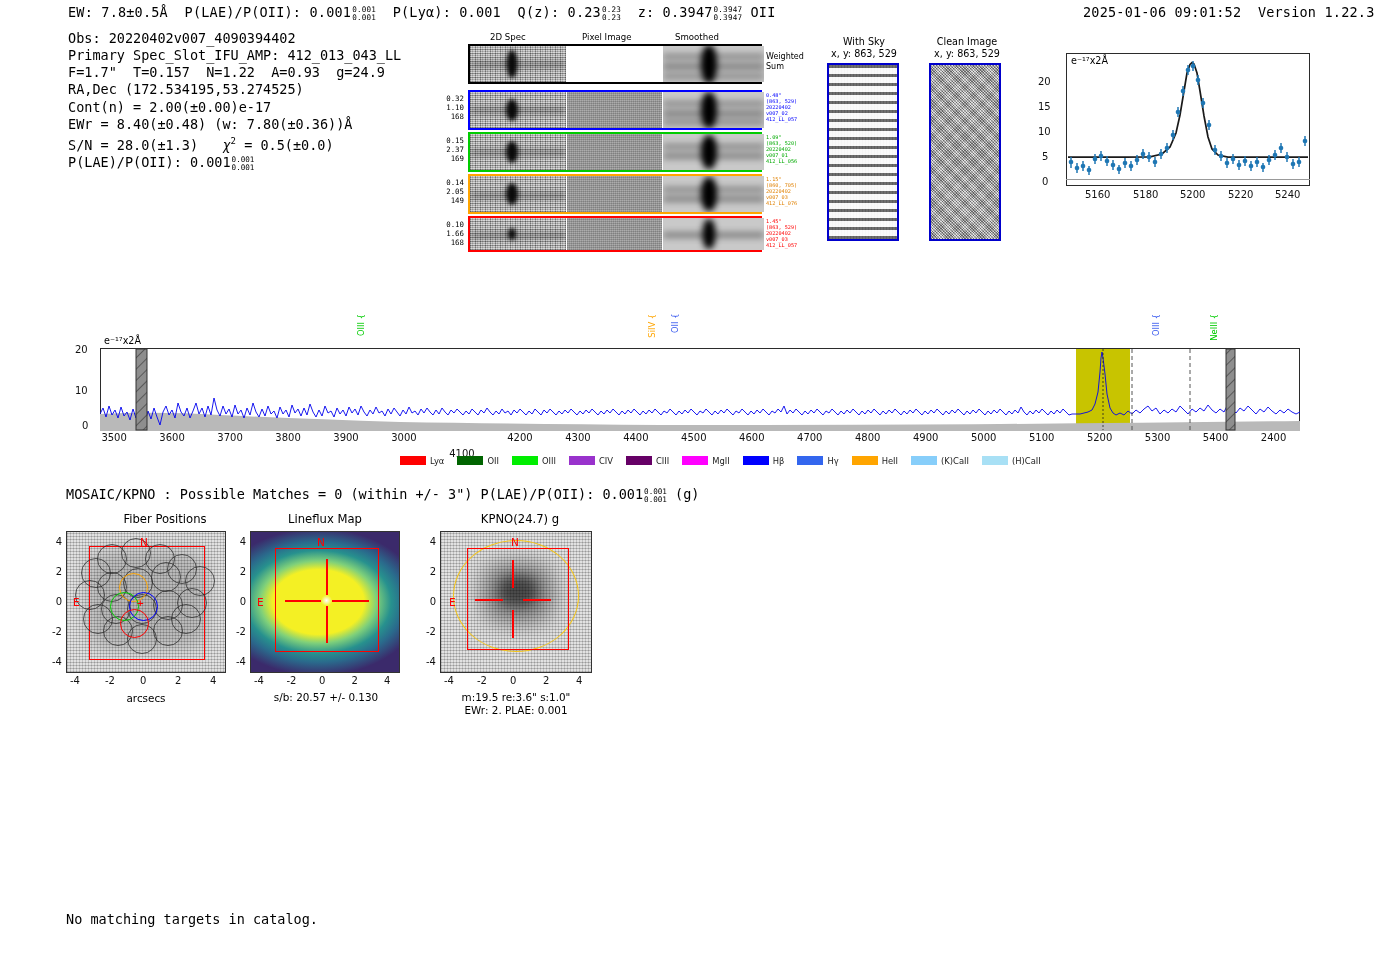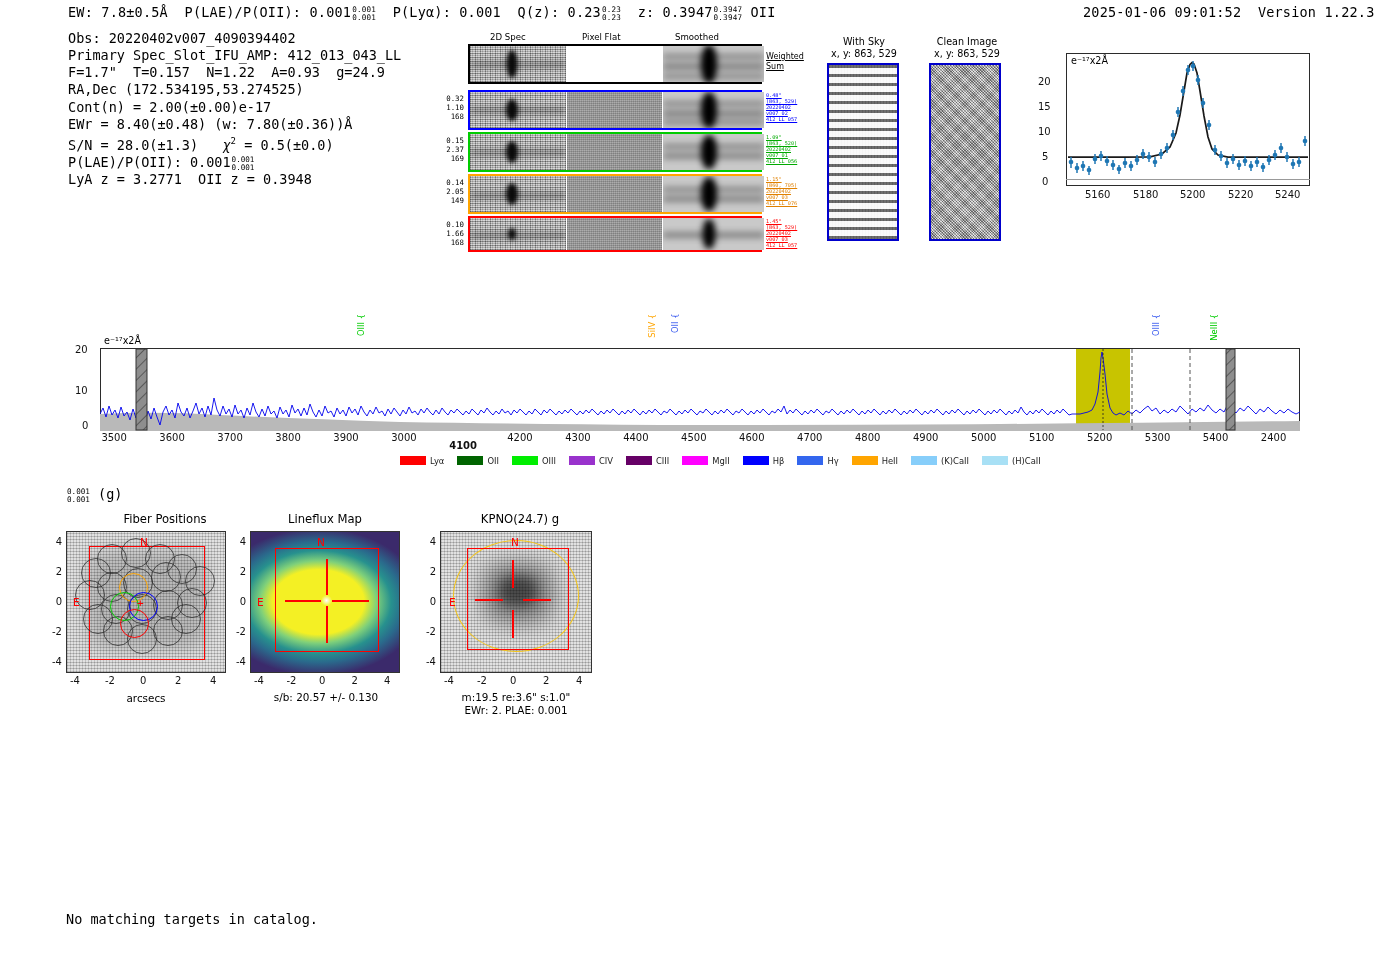--- a/index.html
+++ b/index.html
@@ -38,21 +38,21 @@
       repeating-linear-gradient(0deg,rgba(0,0,0,.10) 0 1px,rgba(255,255,255,.10) 1px 2px),
       repeating-linear-gradient(90deg,rgba(0,0,0,.09) 0 1px,rgba(255,255,255,.08) 1px 2px);
       background-color:#9c9c9c;}
   .blob{position:absolute;left:44%;top:50%;transform:translate(-50%,-50%);
         width:12px;height:22px;border-radius:50%;background:#0a0a0a;
         filter:blur(2px);}
   .blob-sm{position:absolute;left:46%;top:50%;transform:translate(-50%,-50%);
         width:16px;height:46px;border-radius:46%;background:#000;filter:blur(3px);}
   .hband{position:absolute;left:0;right:0;height:5px;background:rgba(0,0,0,.35);
          filter:blur(3px);}
-  .sidelab{position:absolute;left:336px;font-size:5.2px;line-height:6.1px;color:#000;text-decoration:underline;}
+  .sidelab{position:absolute;left:336px;font-size:5.2px;line-height:6.1px;color:#000;}
   .leftlab{position:absolute;left:2px;font-size:7.4px;line-height:9.2px;color:#000;text-align:right;width:32px;}
 
   
   .cut-title{position:absolute;text-align:center;font-size:9.6px;line-height:12px;}
   .cut-box{position:absolute;border:2px solid #0000cc;box-sizing:border-box;}
   .skytex{background-color:#d8d8d8;
     background-image:
      repeating-linear-gradient(0deg,rgba(0,0,0,.50) 0 3px,rgba(255,255,255,.85) 3px 9px),
      repeating-linear-gradient(90deg,rgba(0,0,0,.12) 0 1px,rgba(255,255,255,.10) 1px 3px);}
   .cleantex{background-color:#c4c4c4;
@@ -130,26 +130,25 @@
 
 <div class="abs" id="info-block">
   <div class="row">Obs: 20220402v007_4090394402</div>
   <div class="row">Primary Spec_Slot_IFU_AMP: 412_013_043_LL</div>
   <div class="row">F=1.7"  T=0.157  N=1.22  A=0.93  g=24.9</div>
   <div class="row">RA,Dec (172.534195,53.274525)</div>
   <div class="row">Cont(n) = 2.00(±0.00)e-17</div>
   <div class="row">EWr = 8.40(±0.48) (w: 7.80(±0.36))Å</div>
   <div class="row nowrap"><span>S/N = 28.0(±1.3)   </span><span style="font-style:italic">χ</span><span class="sup2">2</span><span> = 0.5(±0.0)</span></div>
   <div class="row nowrap"><span>P(LAE)/P(OII): 0.001</span><span class="frac"><span>0.001</span><span>0.001</span></span></div>
-  <div class="row">LyA z = 3.2771  OII z = 0.3948</div>
 </div>
 
 <div class="abs" id="spec2d">
   <div class="col-title sans" style="left:60px;top:0">2D Spec</div>
-  <div class="col-title sans" style="left:152px;top:0">Pixel Flat</div>
+  <div class="col-title sans" style="left:152px;top:0">Pixel Image</div>
   <div class="col-title sans" style="left:245px;top:0">Smoothed</div>
 
   <div class="strip" style="top:12px;height:40px;border:2px solid #000">
     <div class="cell cellspec noise-a">
       <div class="hband" style="top:16px"></div>
         <div class="blob" style="width:11px;height:28px"></div>
     </div>
     <div class="cell cellflat" style="background:#fff"></div>
     <div class="cell cellsm" style="background:#c9c9c9">
       <div class="hband" style="top:8px"></div>
@@ -453,41 +452,41 @@
   <div class="ticklab sans" style="left:-25px;top:37px">10</div>
   <div class="ticklab sans" style="left:-25px;top:-4px">20</div>
 </div>
 <div class="abs" id="spectrum-xticks" style="left:100px;top:432px;width:1200px;height:16px">
     <div class="ticklab sans" style="left: 1.3913px; top: 0px;">3500</div>
     <div class="ticklab sans" style="left: 59.3623px; top: 0px;">3600</div>
     <div class="ticklab sans" style="left: 117.333px; top: 0px;">3700</div>
     <div class="ticklab sans" style="left: 175.304px; top: 0px;">3800</div>
     <div class="ticklab sans" style="left: 233.275px; top: 0px;">3900</div>
     <div class="ticklab sans" style="left: 291.246px; top: 0px;">3000</div>
-    <div class="ticklab sans" style="left: 349.217px; top: 8px; font-weight: bold;">4100</div>
+    <div class="ticklab sans" style="left: 349.217px; top: 16px;">4100</div>
     <div class="ticklab sans" style="left: 407.188px; top: 0px;">4200</div>
     <div class="ticklab sans" style="left: 465.159px; top: 0px;">4300</div>
     <div class="ticklab sans" style="left: 523.13px; top: 0px;">4400</div>
     <div class="ticklab sans" style="left: 581.101px; top: 0px;">4500</div>
     <div class="ticklab sans" style="left: 639.072px; top: 0px;">4600</div>
     <div class="ticklab sans" style="left: 697.043px; top: 0px;">4700</div>
     <div class="ticklab sans" style="left: 755.014px; top: 0px;">4800</div>
     <div class="ticklab sans" style="left: 812.986px; top: 0px;">4900</div>
     <div class="ticklab sans" style="left: 870.957px; top: 0px;">5000</div>
     <div class="ticklab sans" style="left: 928.928px; top: 0px;">5100</div>
     <div class="ticklab sans" style="left: 986.899px; top: 0px;">5200</div>
     <div class="ticklab sans" style="left: 1044.87px; top: 0px;">5300</div>
     <div class="ticklab sans" style="left: 1102.84px; top: 0px;">5400</div>
     <div class="ticklab sans" style="left: 1160.81px; top: 0px;">2400</div>
   </div>
 
 <div class="abs" id="legend"><span class="legend-sw" style="background: rgb(255, 0, 0);"></span><span class="lab">Lyα</span><span class="legend-sw" style="background: rgb(0, 100, 0);"></span><span class="lab">OII</span><span class="legend-sw" style="background: rgb(0, 238, 0);"></span><span class="lab">OIII</span><span class="legend-sw" style="background: rgb(153, 50, 204);"></span><span class="lab">CIV</span><span class="legend-sw" style="background: rgb(102, 0, 102);"></span><span class="lab">CIII</span><span class="legend-sw" style="background: rgb(255, 0, 255);"></span><span class="lab">MgII</span><span class="legend-sw" style="background: rgb(0, 0, 255);"></span><span class="lab">Hβ</span><span class="legend-sw" style="background: rgb(51, 102, 238);"></span><span class="lab">Hγ</span><span class="legend-sw" style="background: rgb(255, 165, 0);"></span><span class="lab">HeII</span><span class="legend-sw" style="background: rgb(135, 206, 250);"></span><span class="lab">(K)CaII</span><span class="legend-sw" style="background: rgb(168, 224, 245);"></span><span class="lab">(H)CaII</span></div>
 
 <div class="abs nowrap" id="mosaic-line">
-  <span class="frac">
+  <span>MOSAIC/KPNO : Possible Matches = 0 (within +/- 3")  P(LAE)/P(OII): 0.001</span><span class="frac">
       <span>0.001</span>
       <span>0.001</span>
     </span> <span>(g)</span>
 </div>
 
 <div class="pan-title" style="left:70px;top:512px;width:190px">Fiber Positions</div>
 <div class="imgbox greytex" style="left:66px;top:531px;width:160px;height:142px">
   <div class="abs" style="left:20px;top:18px;width:120px;height:100px;background:rgba(0,0,0,.18);filter:blur(9px);border-radius:20%"></div>
   <div class="redsq" style="left:22px;top:14px;width:116px;height:114px"></div>
 

